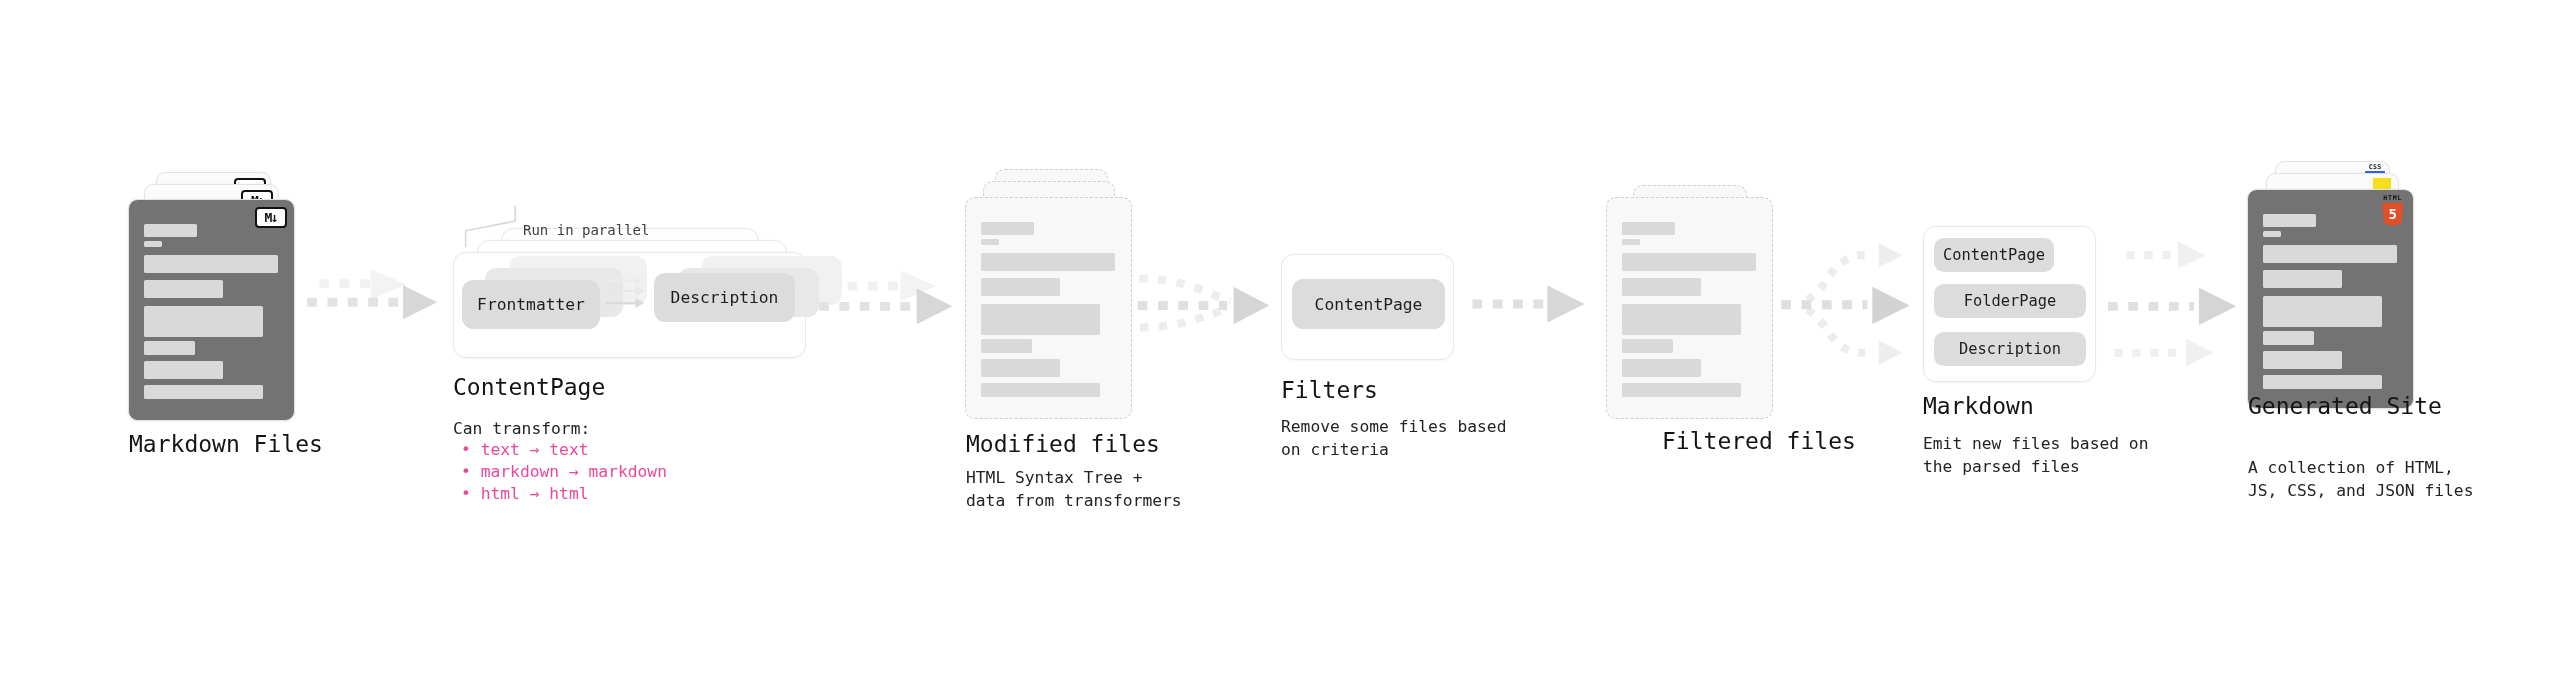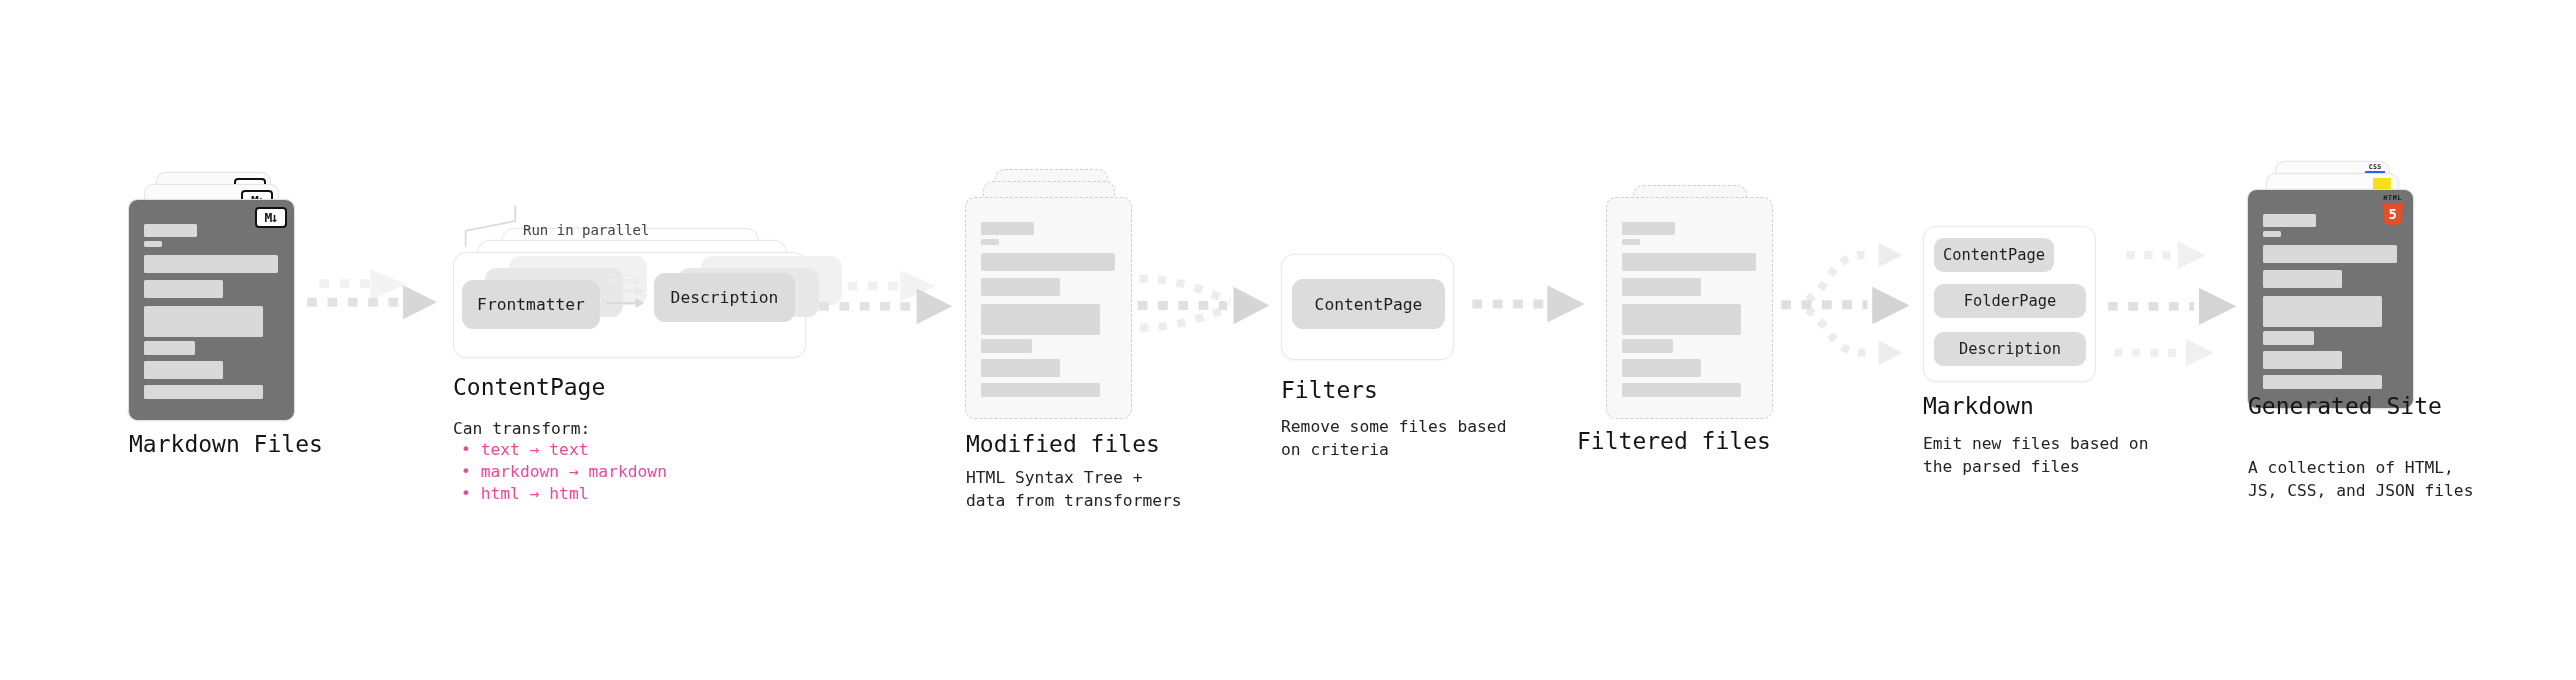--- a/index.html
+++ b/index.html
@@ -155,21 +155,21 @@
     <div class="file-card dashed" style="left:1606px;top:197px;">
       <div class="bar b1"></div>
       <div class="bar b2"></div>
       <div class="bar b3"></div>
       <div class="bar b4"></div>
       <div class="bar b5"></div>
       <div class="bar b6"></div>
       <div class="bar b7"></div>
       <div class="bar b8"></div>
     </div>
-    <div class="stage-label" style="left:1577px;top:429px;">Filtered files</div>
+    <div class="stage-label" style="left:1662px;top:429px;">Filtered files</div>
   </div>
 
   <div>
     <div class="panel" style="left:1923px;top:226px;width:173px;height:156px;"></div>
     <div class="pill small" style="left:1934px;top:238px;width:120px;height:34px;">ContentPage</div>
     <div class="pill small" style="left:1934px;top:284px;width:152px;height:34px;">FolderPage</div>
     <div class="pill small" style="left:1934px;top:332px;width:152px;height:34px;">Description</div>
     <div class="stage-label" style="left:1923px;top:394px;">Markdown</div>
     <div class="stage-sub" style="left:1923px;top:432px;">Emit new files based on
 the parsed files</div>

